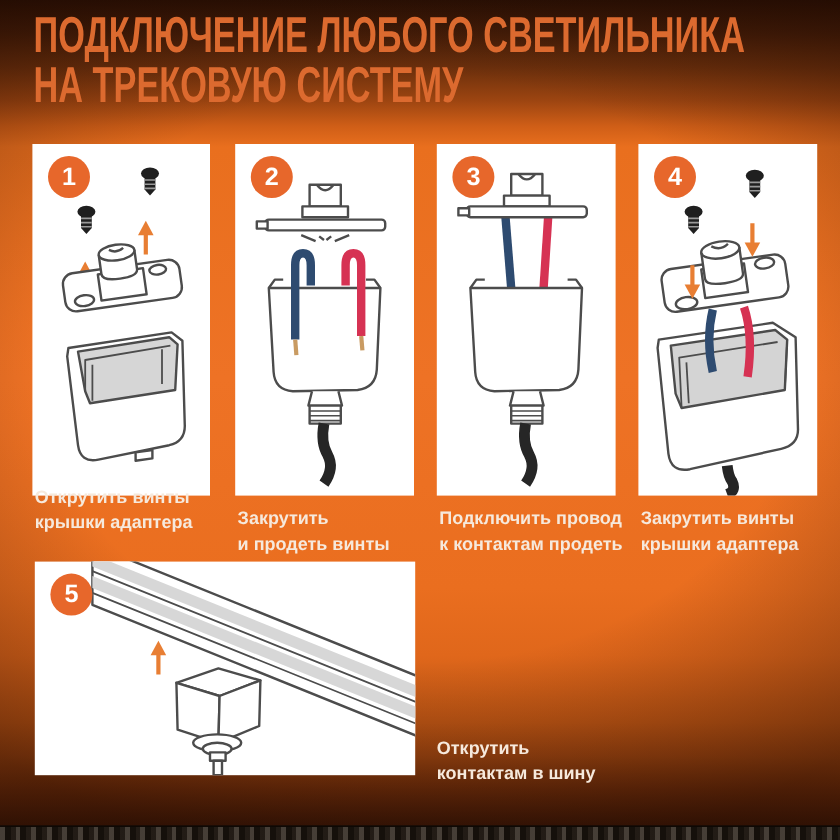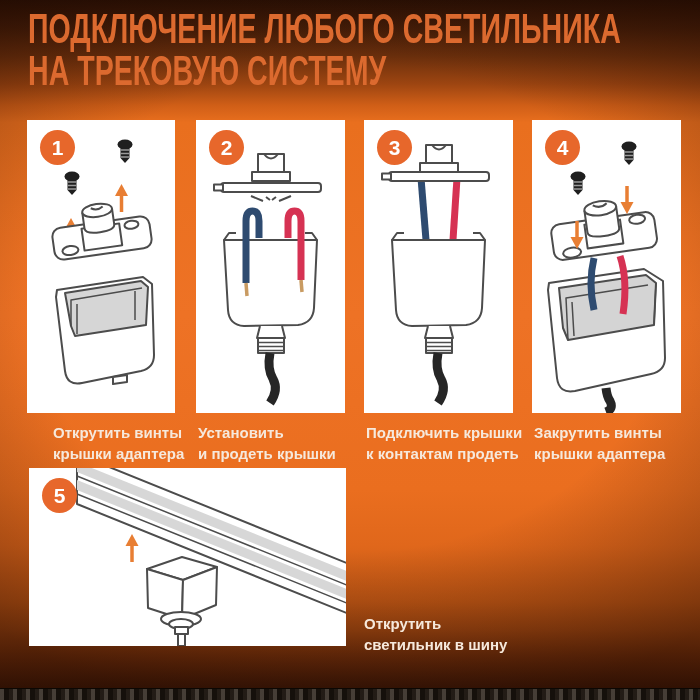--- a/index.html
+++ b/index.html
@@ -34,21 +34,21 @@
   .panel svg{position:absolute;inset:0;width:100%;height:100%;}
   .badge{
     position:absolute;left:13px;top:10px;width:35px;height:35px;border-radius:50%;
     background:#E7672B;color:#FFFFFF;font-size:21px;font-weight:bold;
     display:flex;align-items:center;justify-content:center;
   }
   .caption{
     position:absolute;width:170px;
     color:#F6E9DC;font-size:15px;line-height:21px;font-weight:bold;
   }
-  .c1{left:29px;top:422px;margin-left:24px;}
+  .c1{left:29px;top:404px;}
   .c2{left:198px;top:422px;}
   .c3{left:366px;top:422px;}
   .c4{left:534px;top:422px;}
   .c5{left:364px;top:613px;}
   .caption span{display:block;}
   .bottom-strip{
     position:absolute;left:0;bottom:0;width:700px;height:11px;
     background:
       repeating-linear-gradient(90deg, rgba(110,100,90,0.55) 0 4px, rgba(10,6,3,0) 4px 9px, rgba(60,50,42,0.35) 9px 13px),
       #15100B;
@@ -226,30 +226,30 @@
       </g>
     </svg>
     <div class="badge">5</div>
   </div>
 
   <div class="caption c1">
     <span>Открутить винты</span>
       <span>крышки адаптера</span>
   </div>
   <div class="caption c2">
-    <span>Установить</span>
-      <span>и продеть крышки</span>
+    <span>Закрутить</span>
+      <span>и продеть винты</span>
   </div>
   <div class="caption c3">
-    <span>Подключить крышки</span>
+    <span>Подключить провод</span>
       <span>к контактам продеть</span>
   </div>
   <div class="caption c4">
     <span>Закрутить винты</span>
       <span>крышки адаптера</span>
   </div>
   <div class="caption c5">
     <span>Открутить</span>
-      <span>светильник в шину</span>
+      <span>контактам в шину</span>
   </div>
 
   <div class="bottom-strip"></div>
 </div>
 
 </body></html>

